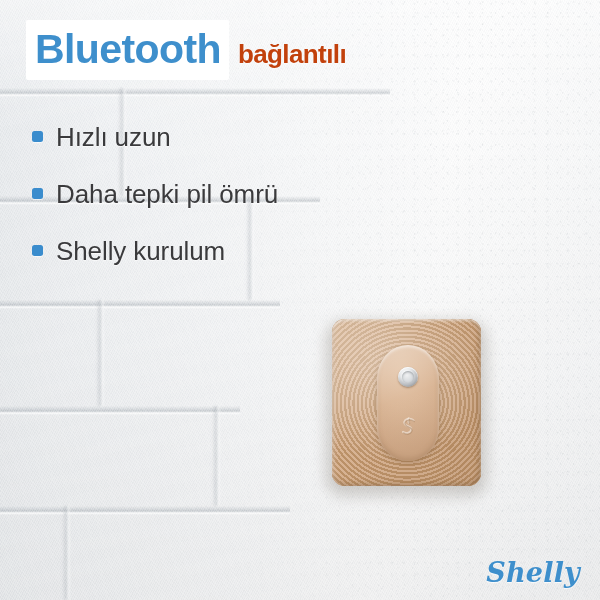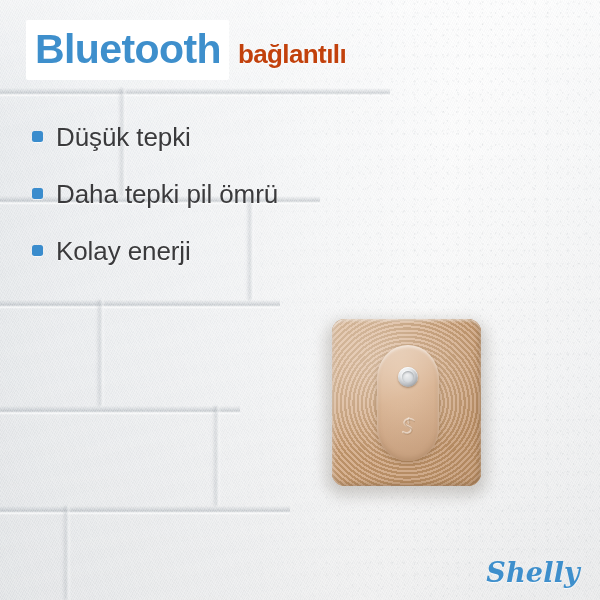--- a/index.html
+++ b/index.html
@@ -300,31 +300,31 @@
   <div class="headline">
     <span class="hl-highlight">Bluetooth</span>
     <span class="hl-plain">bağlantılı</span>
   </div>
 
   <div class="bullets">
 
 
     <div class="bullet-row">
       <span class="bullet-dot"></span>
-      <span class="bullet-text">Düşük tepki</span>
+      <span class="bullet-text">Hızlı uzun</span>
     </div>
 
     <div class="bullet-row">
       <span class="bullet-dot"></span>
       <span class="bullet-text">Daha tepki pil ömrü</span>
     </div>
 
     <div class="bullet-row">
       <span class="bullet-dot"></span>
-      <span class="bullet-text">Kolay enerji</span>
+      <span class="bullet-text">Shelly kurulum</span>
     </div>
 
   </div>
 
   <div class="device">
     <div class="device-shadow"></div>
     <div class="plate">
       <div class="rings"></div>
       <div class="rings-soft"></div>
 

